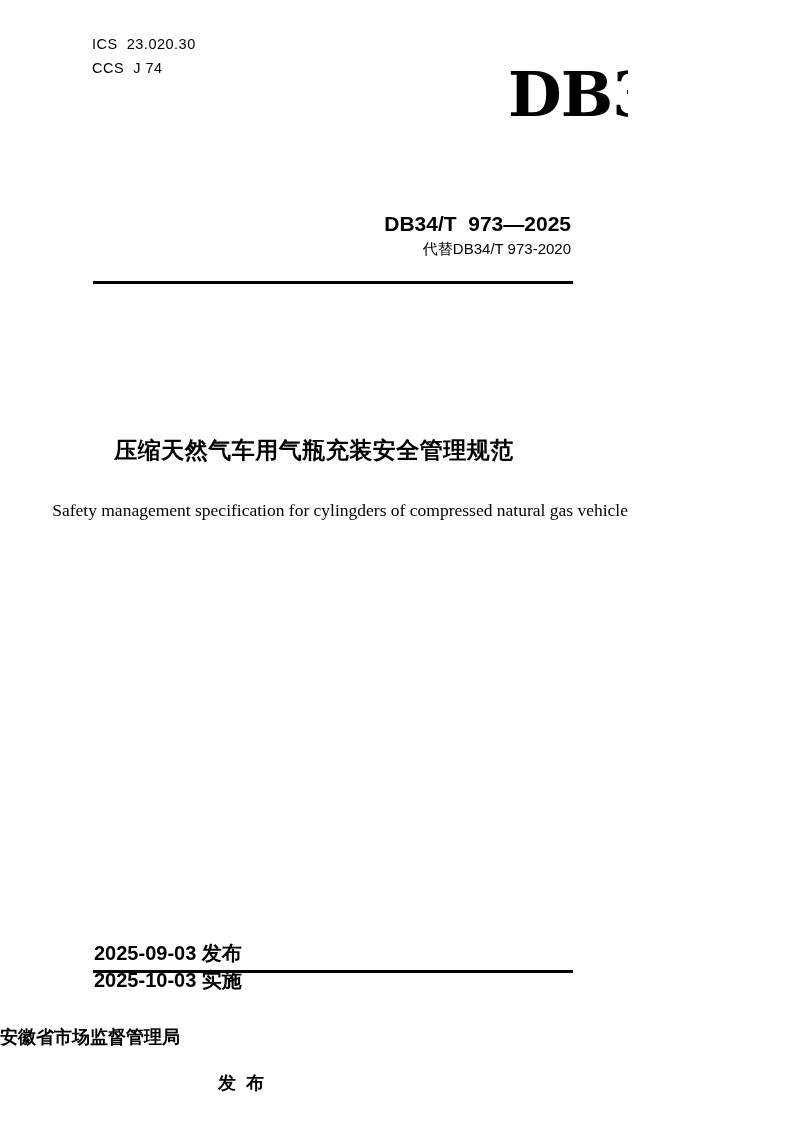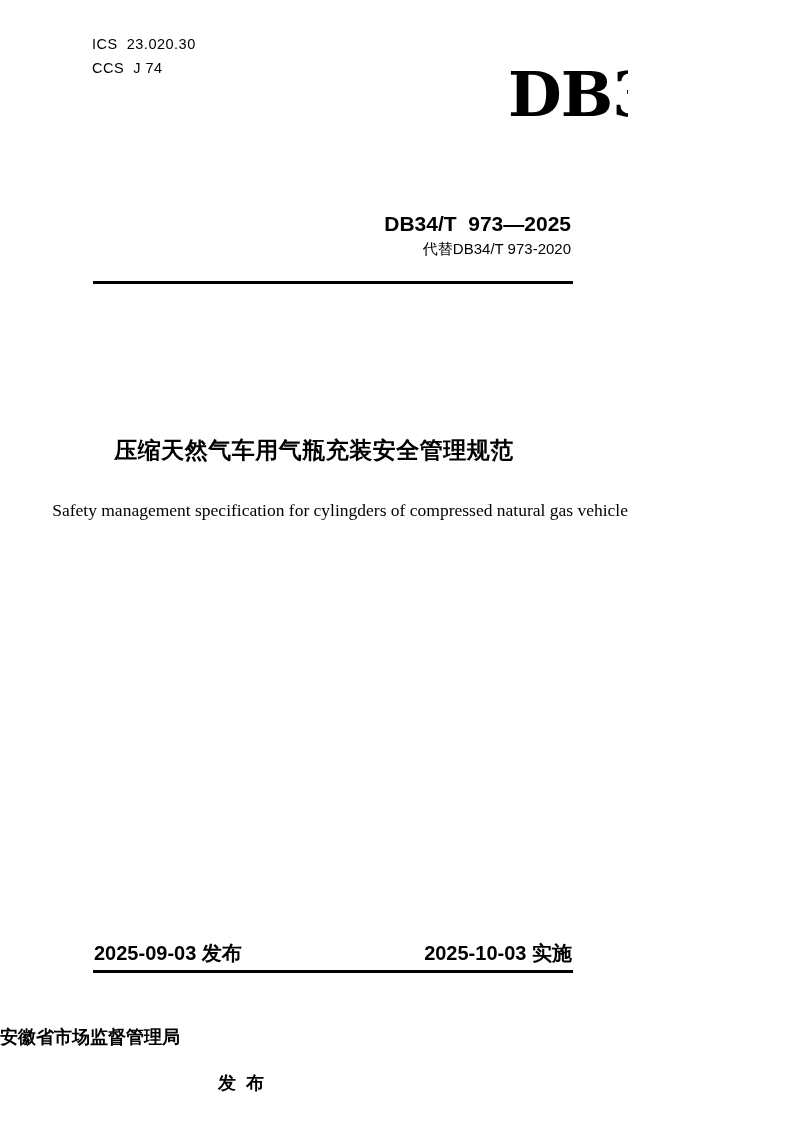--- a/index.html
+++ b/index.html
@@ -103,20 +103,21 @@
   }
   .dates-row {
     position: absolute;
     left: 94px;
     right: 56px;
     top: 940px;
     display: flex;
     justify-content: space-between;
     font-size: 20px;
     font-weight: 600;
+    flex-direction: column;
   }
   .publisher-row {
     position: absolute;
     left: 0;
     right: 0;
     top: 1025px;
     display: flex;
     gap: 38px;
     font-size: 18px;
     font-weight: bold;

